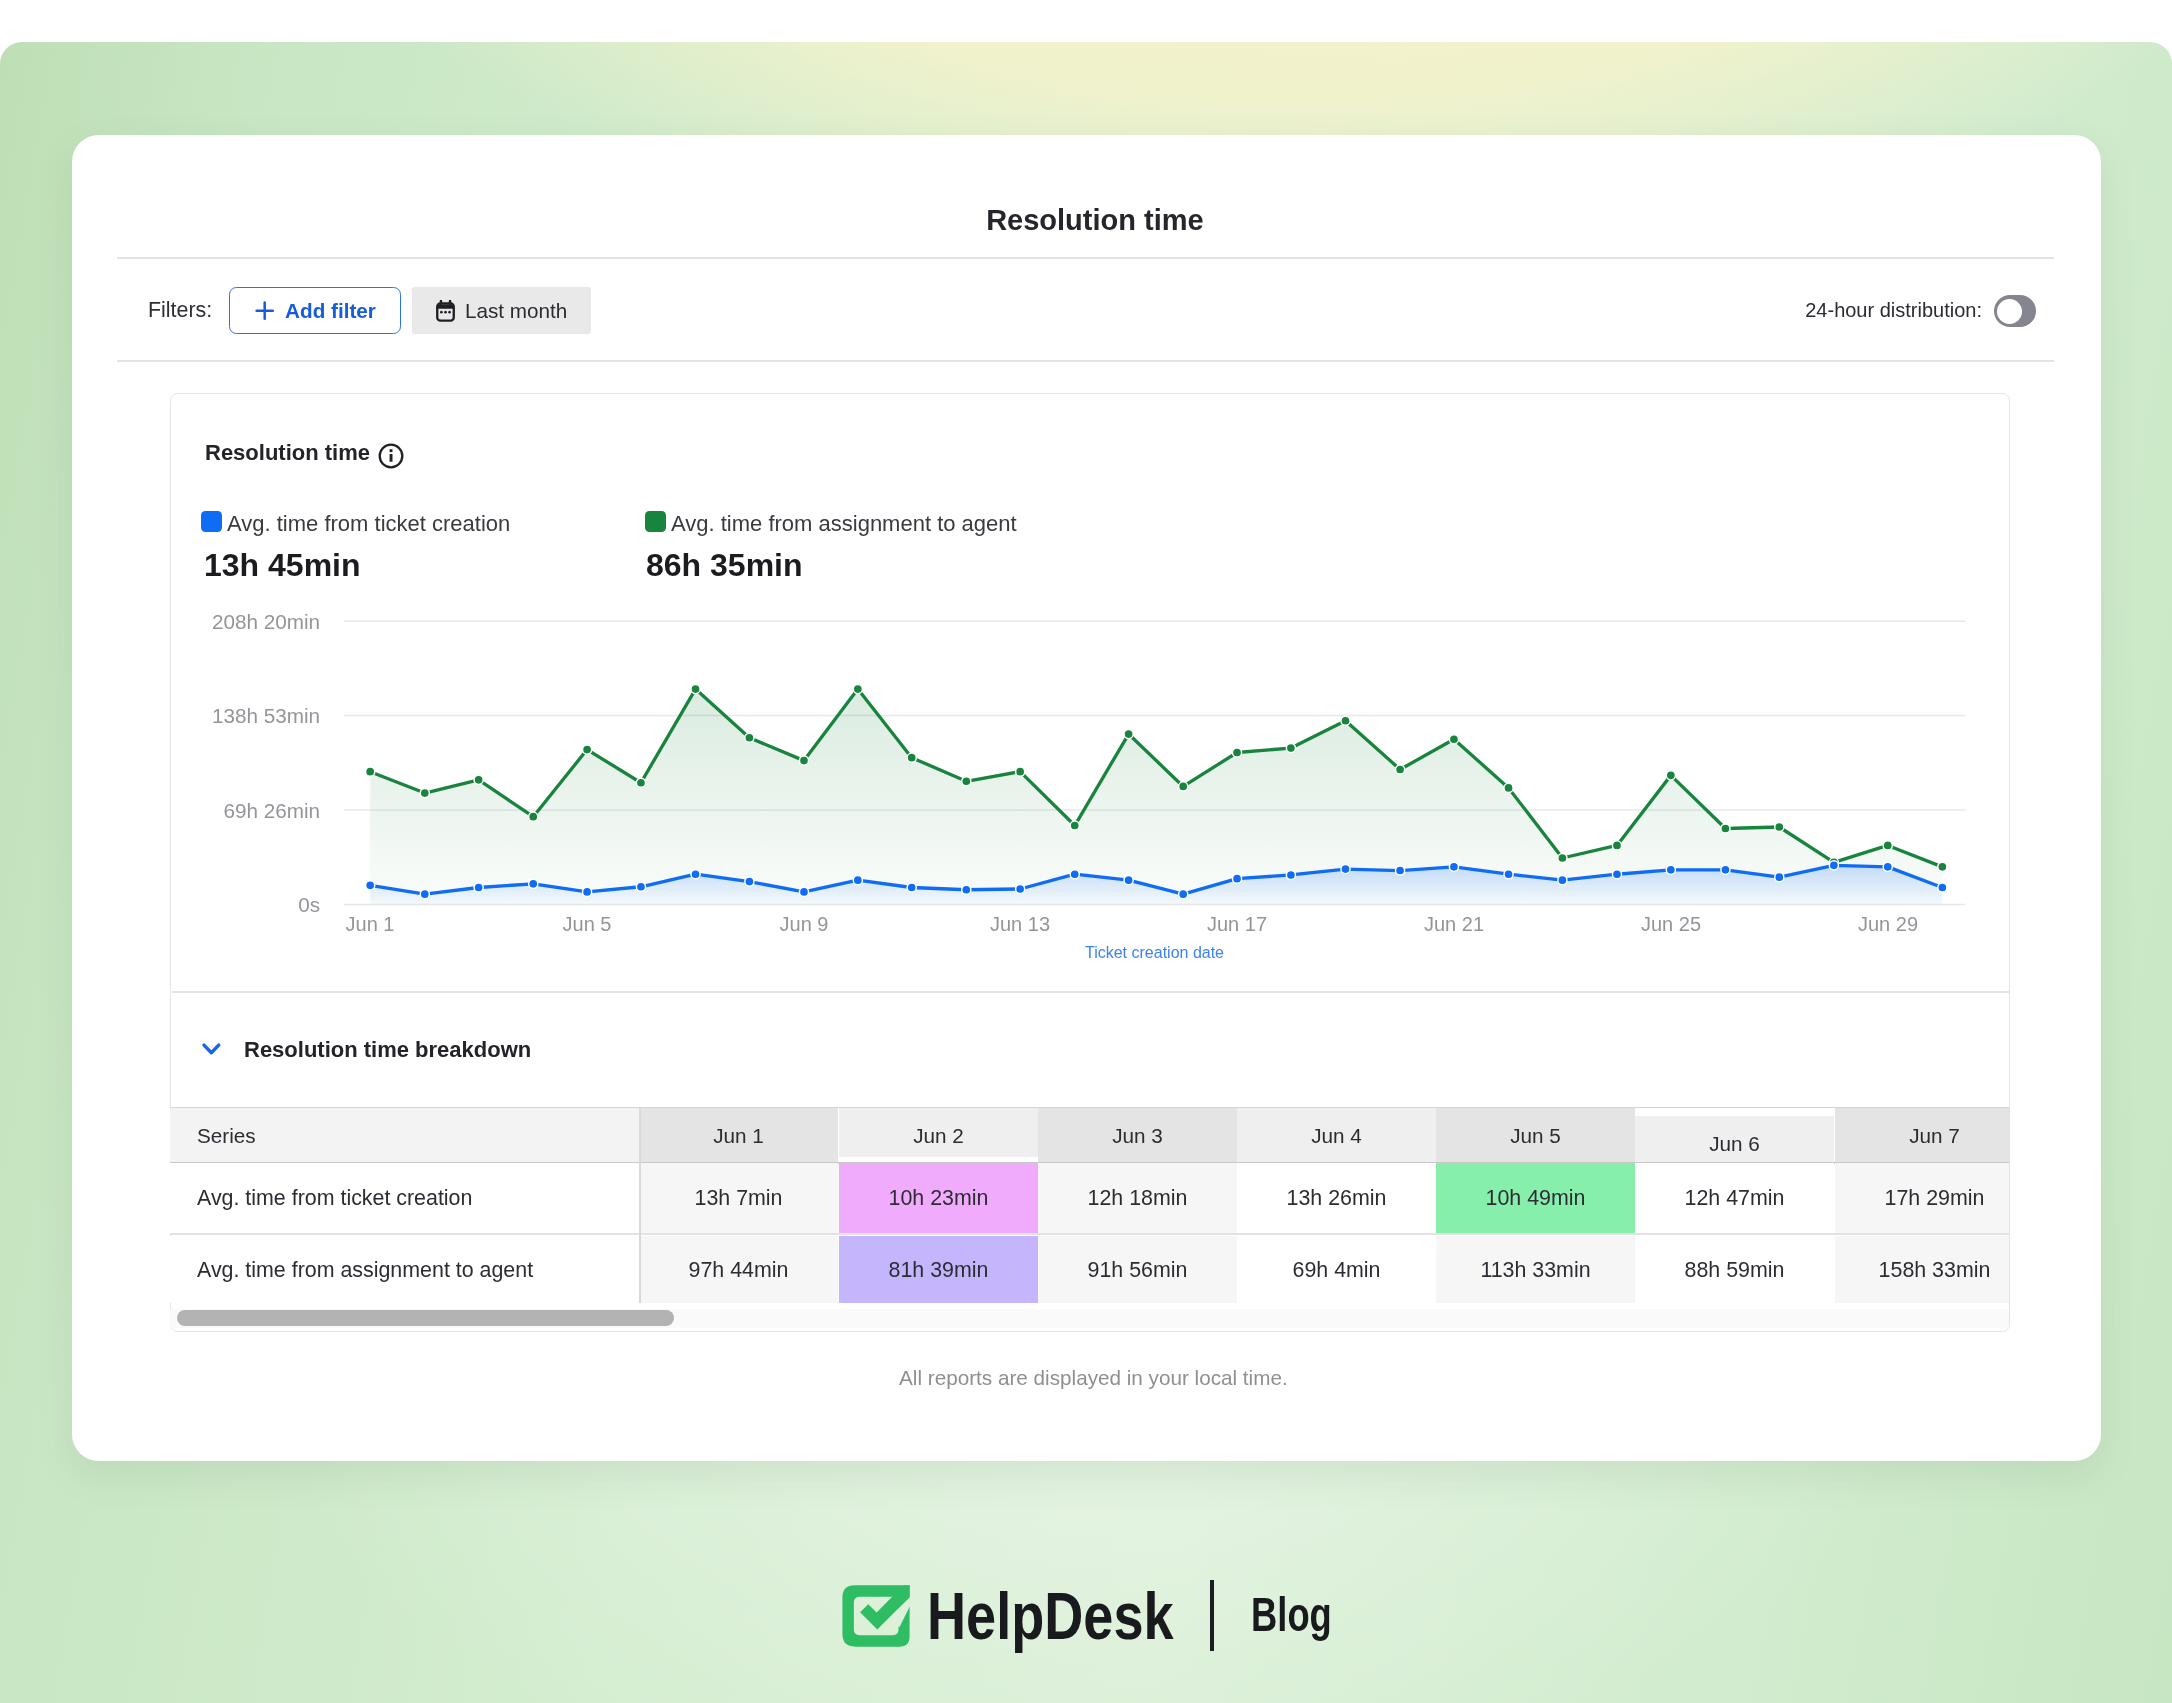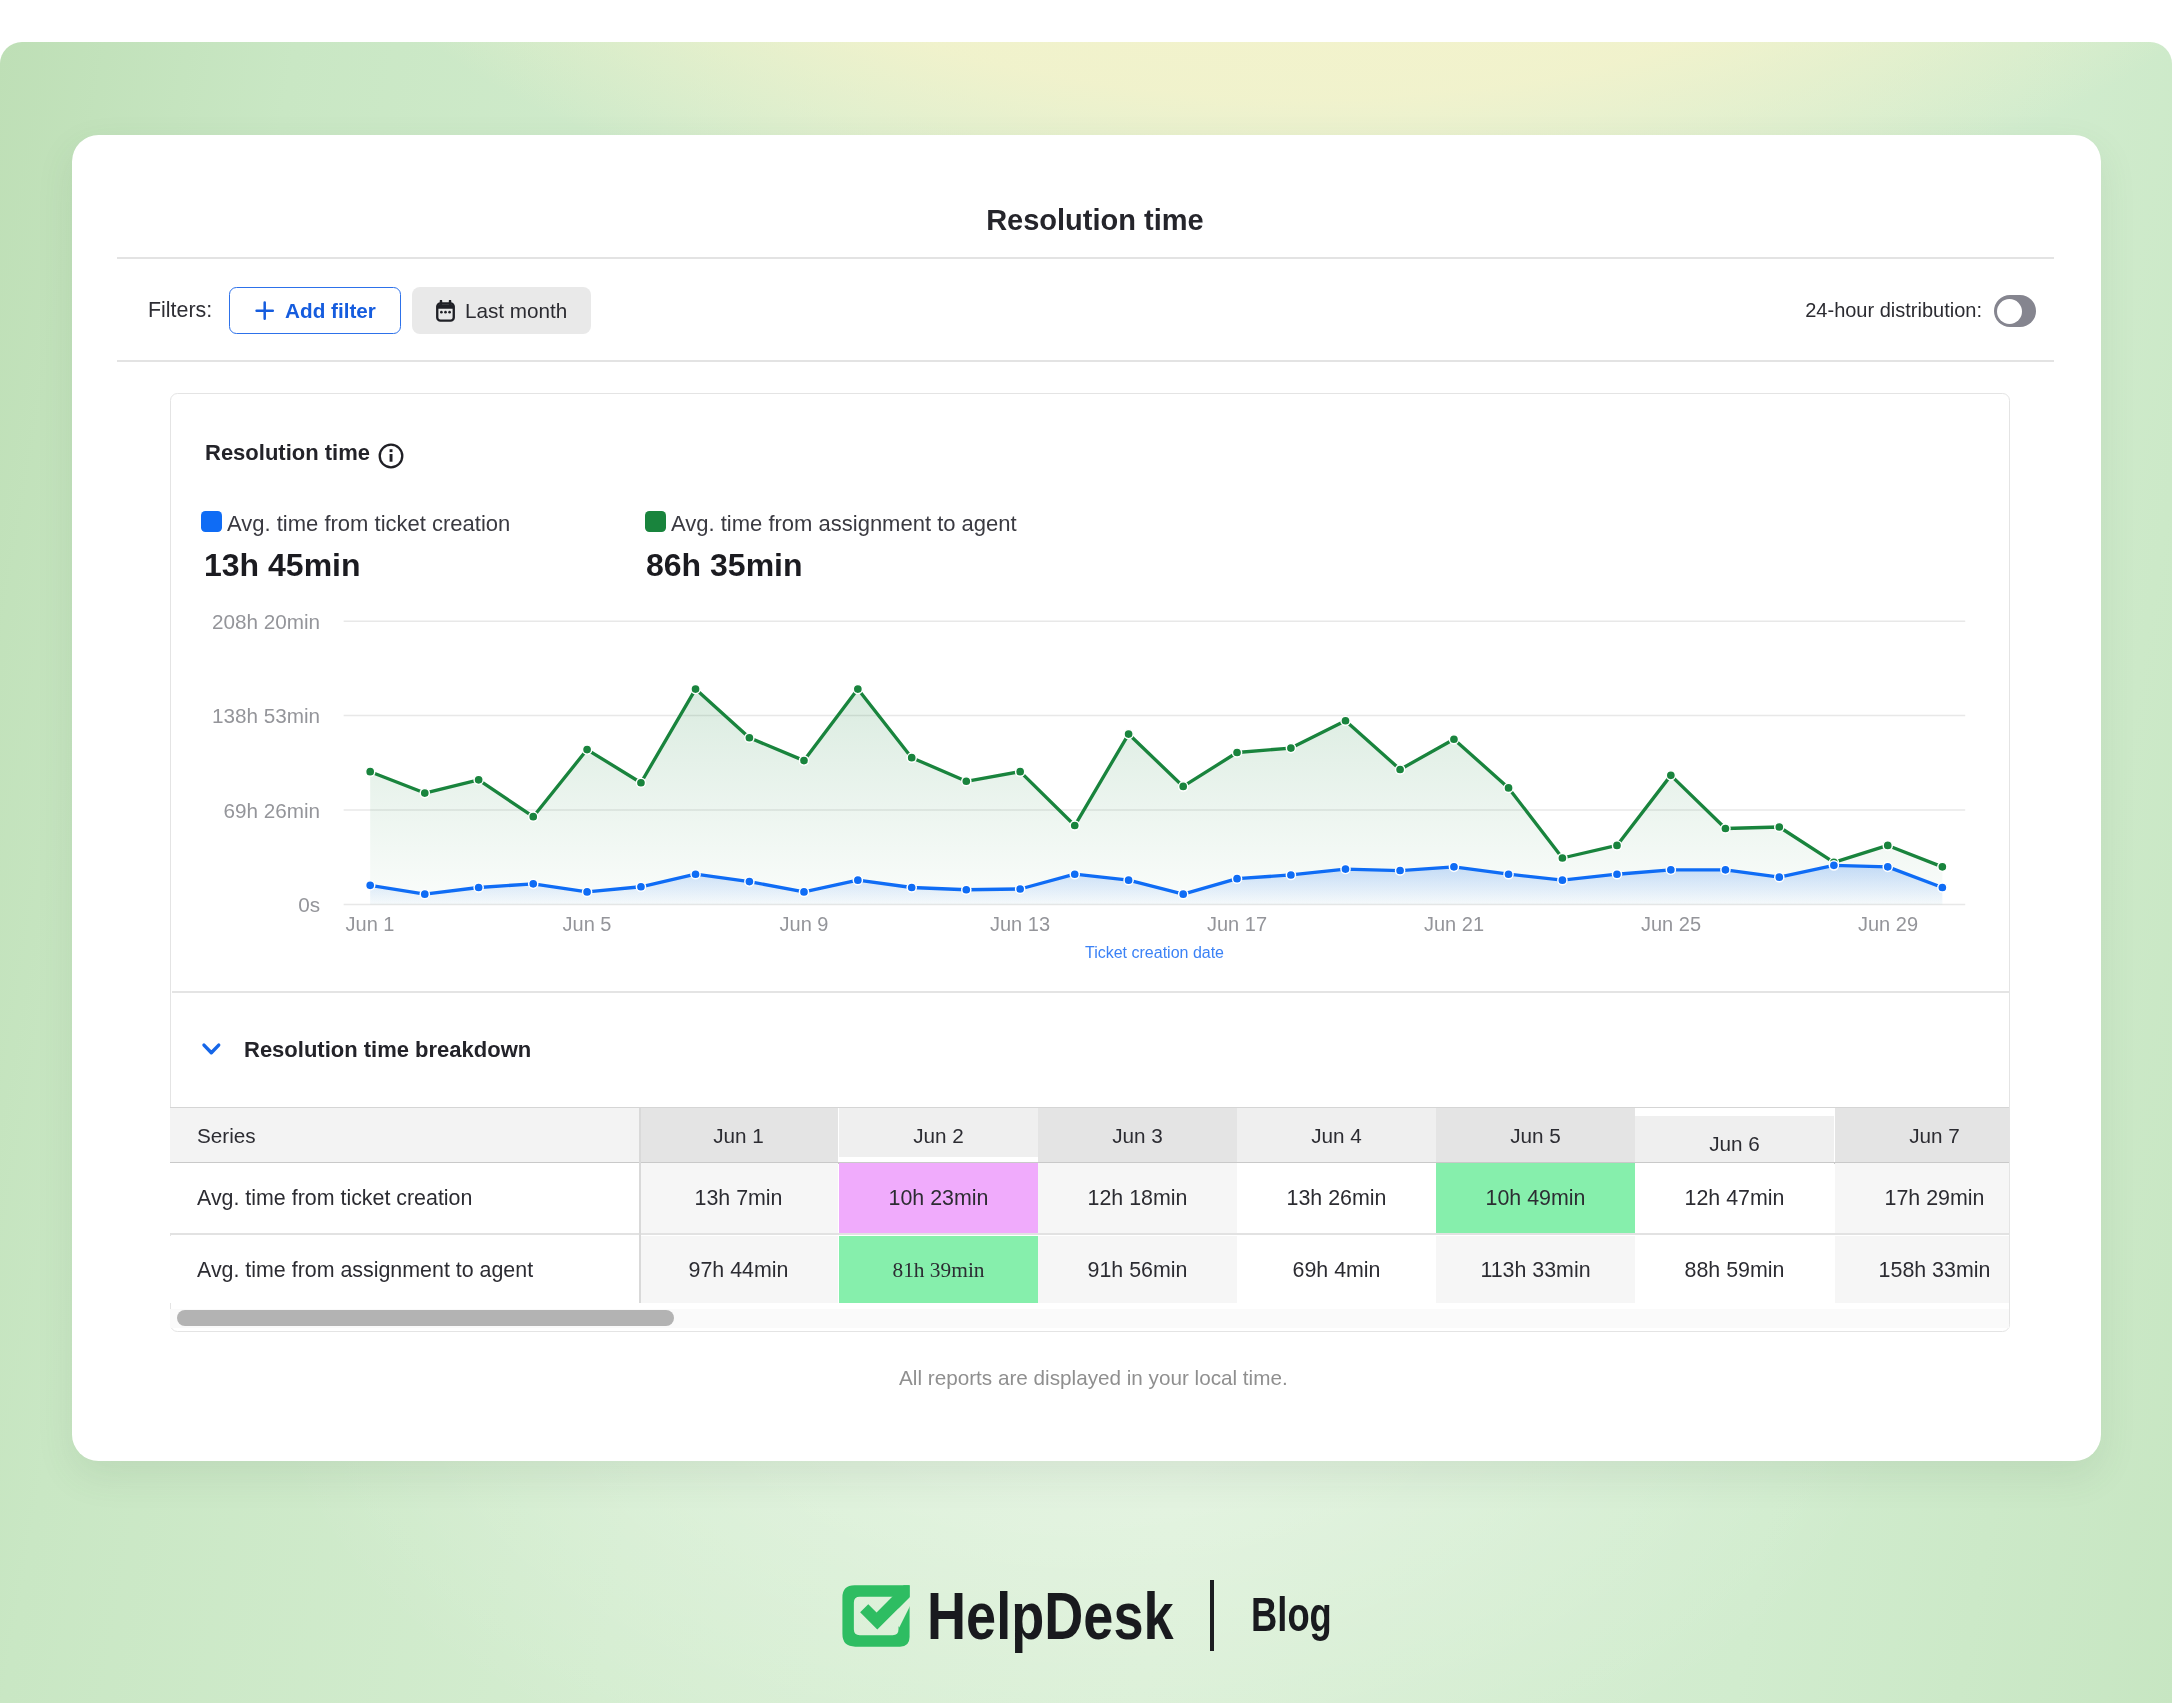--- a/index.html
+++ b/index.html
@@ -11,21 +11,21 @@
    linear-gradient(100deg, #bedfb6 0%, #c9e7c4 12%, #d4edd0 36%, #d9efd5 58%, #d1ecce 82%, #c7e6c2 100%);
 }
 .card { position:absolute; left:72px; top:93px; width:2029px; height:1326px; background:#ffffff;
   border-radius:26.6px; box-shadow:0 14.8px 37px rgba(70,100,70,0.10); }
 .title { position:absolute; left:8.9px; width:2172px; top:162px; text-align:center; font-size:29px; line-height:33px; font-weight:bold; color:#25252b; }
 .hr1 { position:absolute; left:117px; top:215px; width:1937px; height:1.5px; background:#e3e3e3; }
 .hr2 { position:absolute; left:117px; top:318px; width:1937px; height:1.5px; background:#e3e3e3; }
 .filters-label { position:absolute; left:148px; top:245px; height:47px; line-height:47px; font-size:21.4px; color:#2e2e34; }
 .btn-add { position:absolute; left:229px; top:245px; width:172px; height:47px; border:1.5px solid #2d71ea; border-radius:7.4px;
   background:#fff; color:#155cde; font-size:20.7px; font-weight:bold; display:flex; align-items:center; justify-content:center; gap:9.6px; }
-.btn-last { position:absolute; left:412px; top:245px; width:179px; height:47px; background:#e9e9e9; border-radius:8px;
+.btn-last { position:absolute; left:412px; top:245px; width:179px; height:47px; background:#e9e9e9; border-radius:3px;
   color:#2b2b31; font-size:20.7px; display:flex; align-items:center; justify-content:center; gap:10.3px; }
 .dist-label { position:absolute; left:1550px; width:432px; text-align:right; top:245px; height:47px; line-height:47px; font-size:20px; color:#2b2b31; }
 .toggle { position:absolute; left:1994px; top:253px; width:42px; height:32px; background:#85858f; border-radius:16px; }
 .toggle .knob { position:absolute; left:3.3px; top:3.7px; width:25px; height:25px; background:#fff; border-radius:50%; }
 .panel { position:absolute; left:170px; top:351px; width:1840px; height:939px; border:1.5px solid #e4e4e4; border-radius:7.4px; background:#fff; }
 .ptitle { position:absolute; left:205px; top:398px; font-size:22px; line-height:26.6px; font-weight:bold; color:#232329; }
 .legsq { position:absolute; width:20.7px; height:20.7px; border-radius:4.4px; }
 .leglab { position:absolute; font-size:22px; line-height:25px; color:#3a3a41; }
 .legval { position:absolute; font-size:32px; line-height:37px; font-weight:bold; color:#1b1b20; }
 .ylab { position:absolute; font-size:20.7px; color:#94959a; text-align:right; height:25px; line-height:25px; }
@@ -202,21 +202,21 @@
 <div class="cell bcell" style="left:469px;top:55px;width:199px;height:71px;line-height:71px;background:#f6f6f6;text-align:center;">13h 7min</div>
 <div class="cell bcell" style="left:669px;top:55px;width:199px;height:71px;line-height:71px;background:#f0abfc;text-align:center;">10h 23min</div>
 <div class="cell bcell" style="left:868px;top:55px;width:199px;height:71px;line-height:71px;background:#f6f6f6;text-align:center;">12h 18min</div>
 <div class="cell bcell" style="left:1067px;top:55px;width:199px;height:71px;line-height:71px;background:#ffffff;text-align:center;">13h 26min</div>
 <div class="cell bcell" style="left:1266px;top:55px;width:199px;height:71px;line-height:71px;background:#86efac;text-align:center;">10h 49min</div>
 <div class="cell bcell" style="left:1465px;top:55px;width:199px;height:71px;line-height:71px;background:#ffffff;text-align:center;">12h 47min</div>
 <div class="cell bcell" style="left:1665px;top:55px;width:199px;height:71px;line-height:71px;background:#f6f6f6;text-align:center;">17h 29min</div>
 <div style="position:absolute;left:0;top:125px;width:1839px;height:1.5px;background:#e2e2e2"></div>
 <div class="cell bcell" style="left:0px;top:128px;width:469px;height:69px;line-height:69px;background:#ffffff;text-align:left;padding-left:27px;">Avg. time from assignment to agent</div>
 <div class="cell bcell" style="left:469px;top:128px;width:199px;height:69px;line-height:69px;background:#f6f6f6;text-align:center;">97h 44min</div>
-<div class="cell bcell" style="left:669px;top:128px;width:199px;height:69px;line-height:69px;background:#86efac;text-align:center;font-family:Liberation Serif, serif;">81h 39min</div>
+<div class="cell bcell" style="left:669px;top:128px;width:199px;height:69px;line-height:69px;background:#c4b5fd;text-align:center;">81h 39min</div>
 <div class="cell bcell" style="left:868px;top:128px;width:199px;height:69px;line-height:69px;background:#f6f6f6;text-align:center;">91h 56min</div>
 <div class="cell bcell" style="left:1067px;top:128px;width:199px;height:69px;line-height:69px;background:#ffffff;text-align:center;">69h 4min</div>
 <div class="cell bcell" style="left:1266px;top:128px;width:199px;height:69px;line-height:69px;background:#f6f6f6;text-align:center;">113h 33min</div>
 <div class="cell bcell" style="left:1465px;top:128px;width:199px;height:69px;line-height:69px;background:#ffffff;text-align:center;">88h 59min</div>
 <div class="cell bcell" style="left:1665px;top:128px;width:199px;height:69px;line-height:69px;background:#f6f6f6;text-align:center;">158h 33min</div>
 
 <div style="position:absolute;left:469px;top:0;width:1.5px;height:196px;background:#d9d9d9"></div>
 
 </div>
 <div class="sbtrack"></div>

